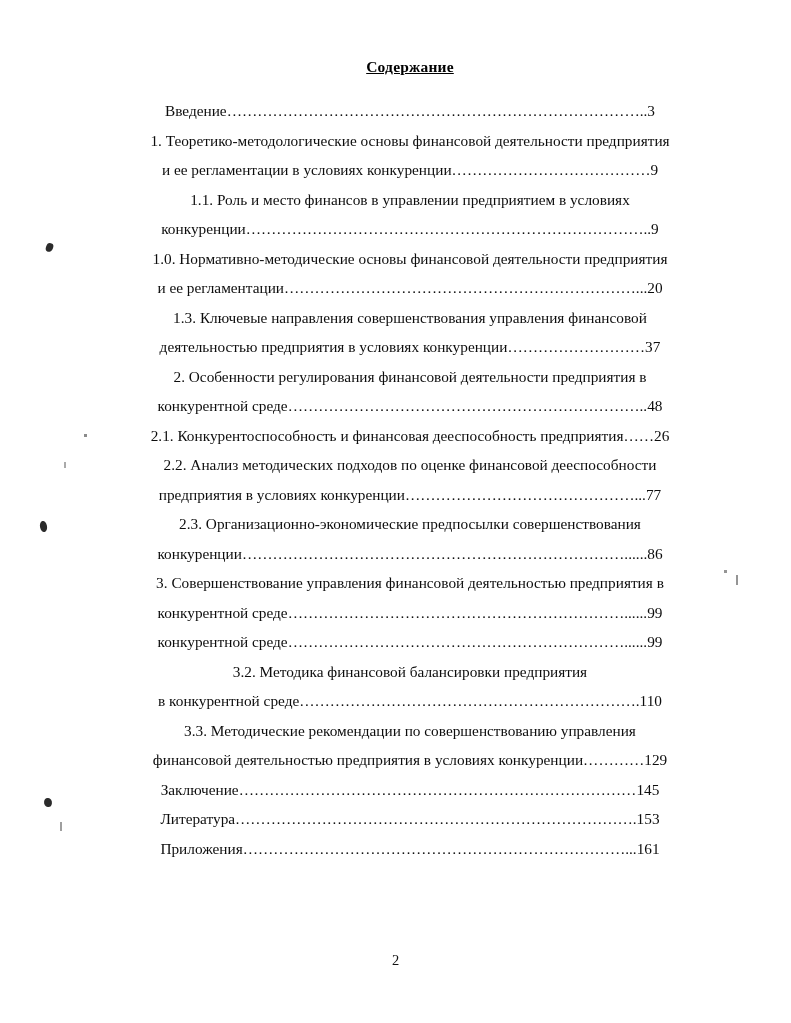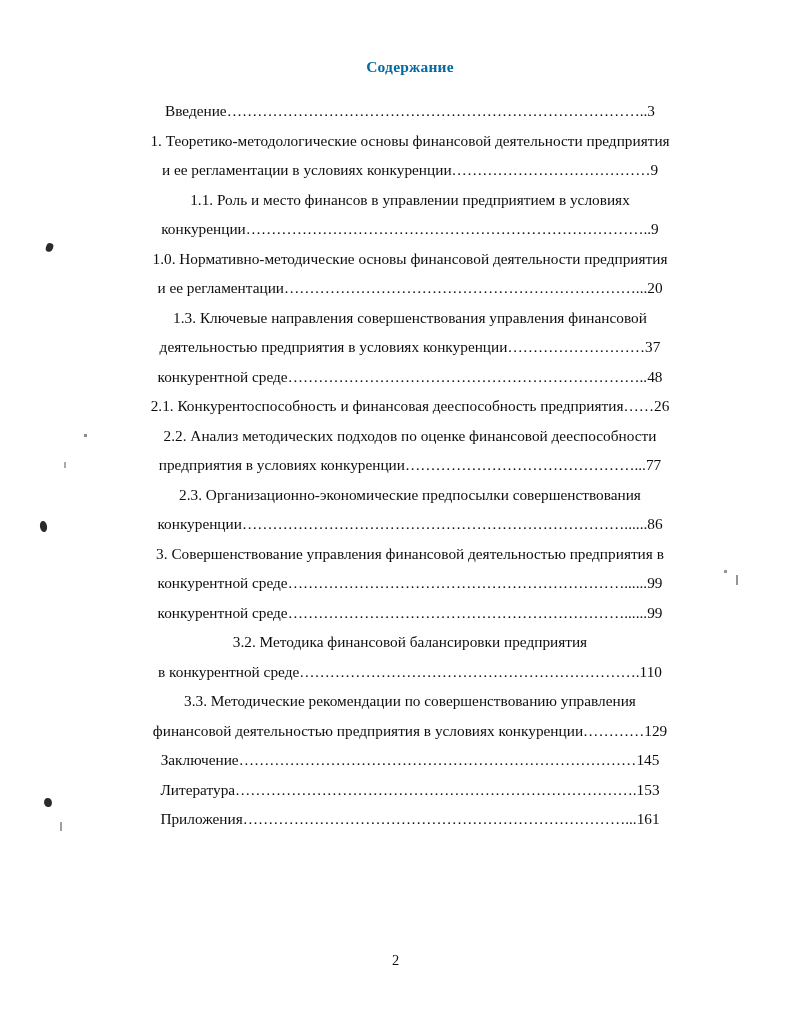--- a/index.html
+++ b/index.html
@@ -23,21 +23,22 @@
     left: 120px;
     top: 58px;
     width: 580px;
   }
   .doc-title {
     text-align: center;
     font-size: 15.5px;
     font-weight: bold;
     letter-spacing: 0.2px;
     margin: 0 0 20px 0;
-    color: #0369a1;
+    color: #000000;
+    text-decoration: underline;
   }
   .toc {
     list-style: none;
     margin: 0;
     padding: 0;
     text-align: center;
   }
   .toc-entry {
     font-size: 15.3px;
     line-height: 1.93;
@@ -86,20 +87,21 @@
     <div class="toc">
         <div class="toc-entry">Введение………………………………………………………………………..3</div>
         <div class="toc-entry">1. Теоретико-методологические основы финансовой деятельности предприятия</div>
         <div class="toc-entry">и ее регламентации в условиях конкуренции…………………………………9</div>
         <div class="toc-entry">1.1. Роль и место финансов в управлении предприятием в условиях</div>
         <div class="toc-entry">конкуренции……………………………………………………………………..9</div>
         <div class="toc-entry">1.0. Нормативно-методические основы финансовой деятельности предприятия</div>
         <div class="toc-entry">и ее регламентации……………………………………………………………...20</div>
         <div class="toc-entry">1.3. Ключевые направления совершенствования управления финансовой</div>
         <div class="toc-entry">деятельностью предприятия в условиях конкуренции………………………37</div>
+        <div class="toc-entry">2. Особенности регулирования финансовой деятельности предприятия в</div>
         <div class="toc-entry">конкурентной среде……………………………………………………………..48</div>
         <div class="toc-entry">2.1. Конкурентоспособность и финансовая дееспособность предприятия……26</div>
         <div class="toc-entry">2.2. Анализ методических подходов по оценке финансовой дееспособности</div>
         <div class="toc-entry">предприятия в условиях конкуренции………………………………………...77</div>
         <div class="toc-entry">2.3. Организационно-экономические предпосылки совершенствования</div>
         <div class="toc-entry">конкуренции…………………………………………………………………......86</div>
         <div class="toc-entry">3. Совершенствование управления финансовой деятельностью предприятия в</div>
         <div class="toc-entry">конкурентной среде…………………………………………………………......99</div>
         <div class="toc-entry">конкурентной среде…………………………………………………………......99</div>
         <div class="toc-entry">3.2. Методика финансовой балансировки предприятия</div>

